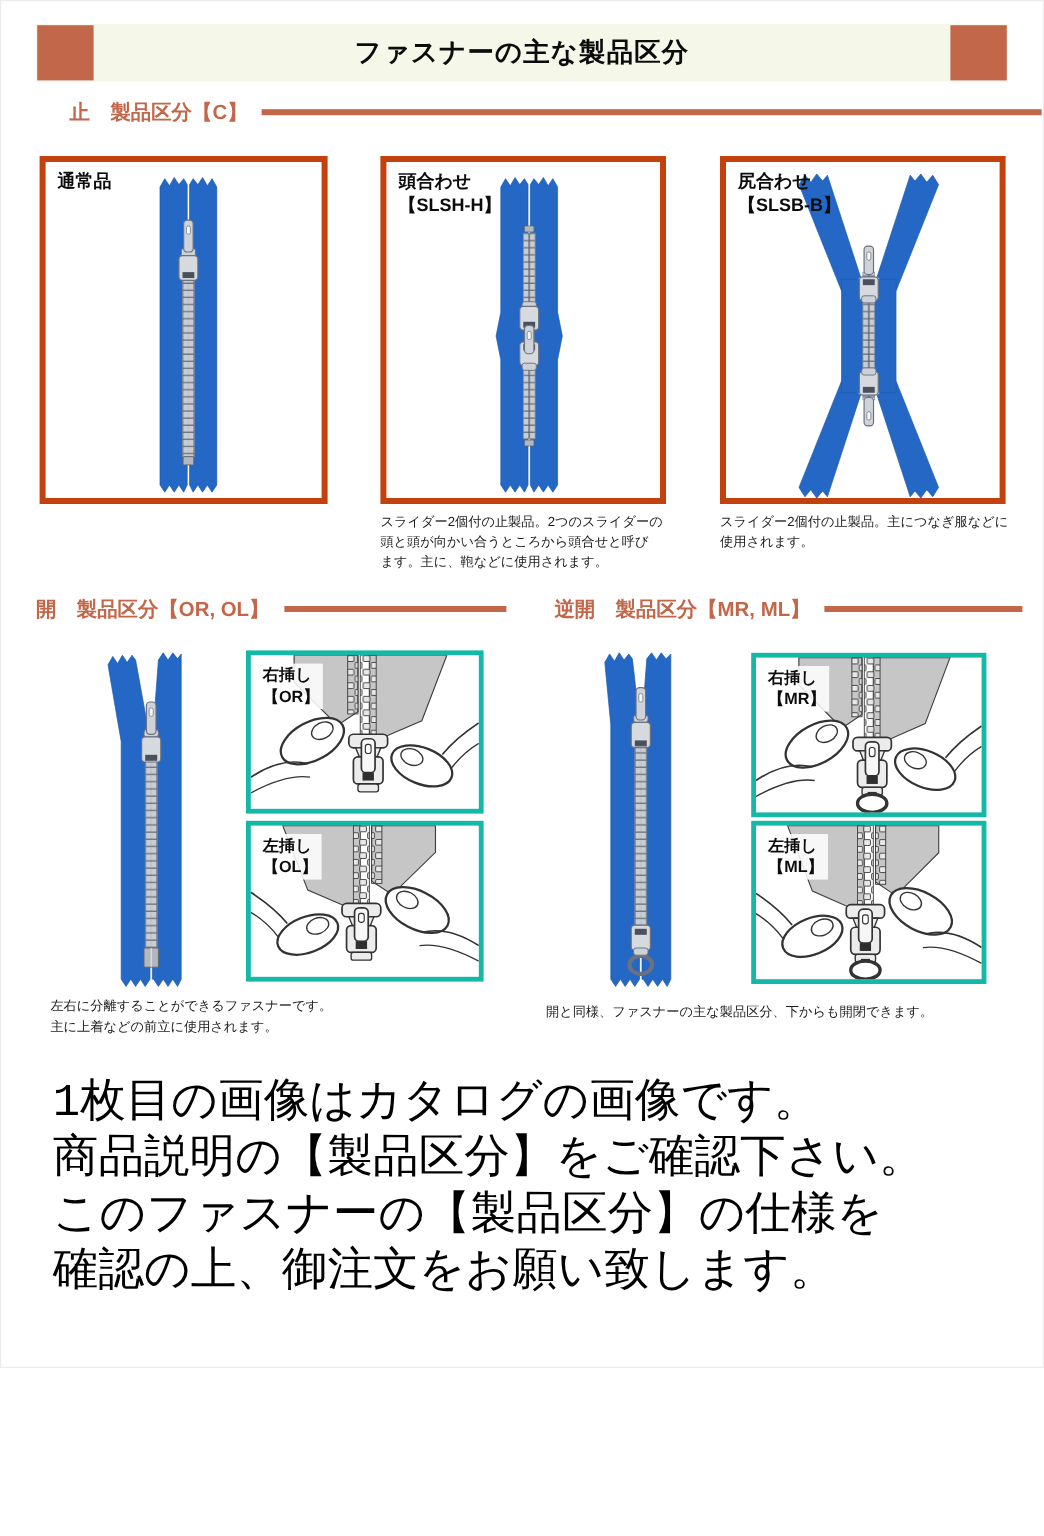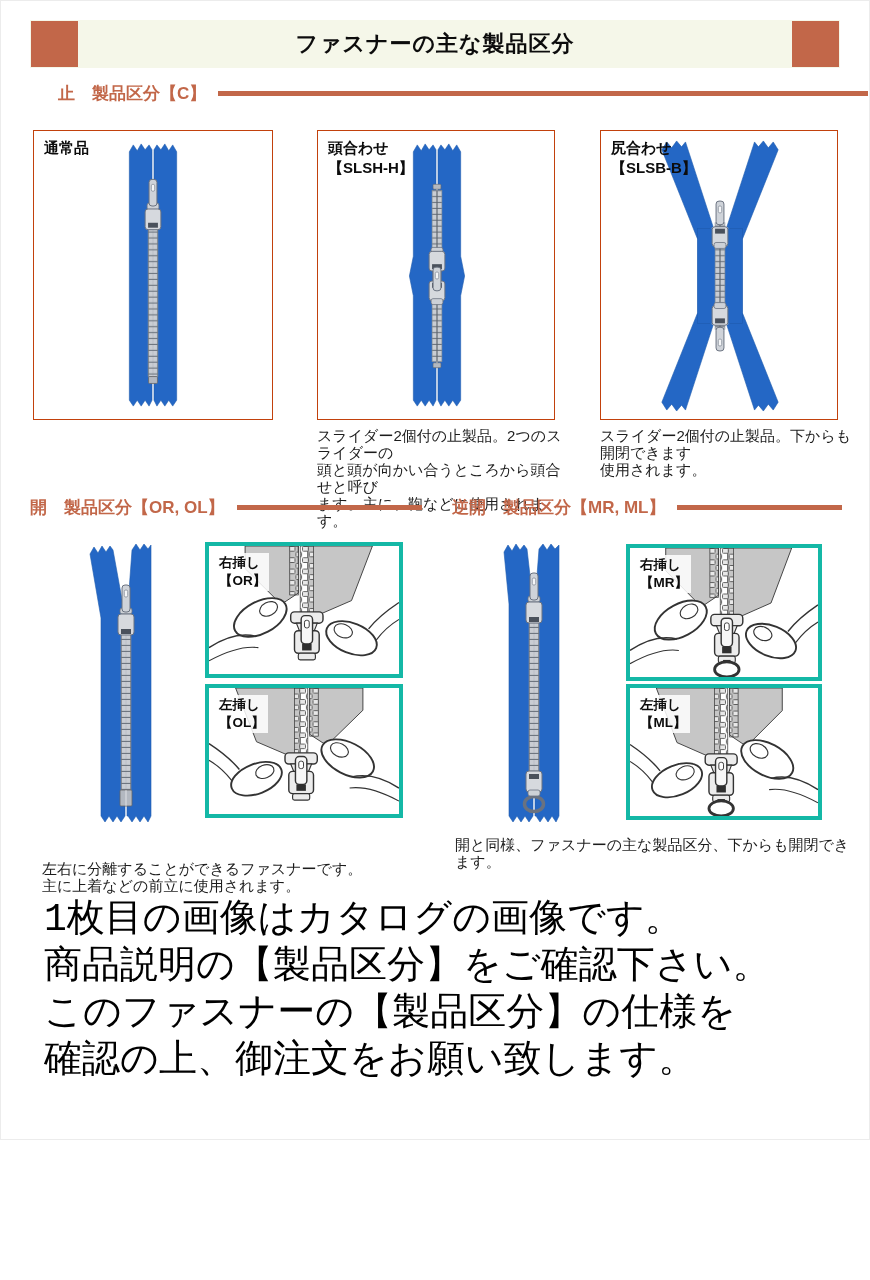--- a/index.html
+++ b/index.html
@@ -12,25 +12,25 @@
   .header-bar{position:absolute;left:30px;top:20px;width:810px;height:48px;background:#f5f7e9;}
   .hsq{position:absolute;top:1px;width:47px;height:46px;background:#c26749;}
   .hsq.left{left:1px}.hsq.right{right:1px}
   .htitle{position:absolute;left:0;top:0;width:100%;height:48px;line-height:48px;
     text-align:center;font-size:22px;font-weight:bold;letter-spacing:1px;color:#0c0c0c;}
   
   .sec-head{position:absolute;display:flex;align-items:center;}
   .sec-text{font-size:17px;font-weight:bold;color:#c26749;white-space:nowrap;}
   .sec-line{flex:1;height:5px;background:#c26749;margin-left:12px;}
   
-  .pbox{position:absolute;background:#fff;border:1px solid #c2410c;box-sizing:border-box;}
+  .pbox{position:absolute;background:#fff;border:5px solid #c2410c;box-sizing:border-box;}
   .pbox-label{position:absolute;left:10px;top:7px;font-size:15px;font-weight:bold;line-height:1.3;color:#0c0c0c;z-index:2;}
   .zipwrap{position:absolute;z-index:1;}
   
-  .cap{position:absolute;font-size:15px;line-height:17px;color:#1c1c1c;}
+  .cap{position:absolute;font-size:11px;line-height:17px;color:#1c1c1c;}
   
   .hbox{position:absolute;background:#fff;border:4px solid #14b8a6;box-sizing:border-box;}
   .hbox svg{position:absolute;left:0;top:0;width:100%;height:100%;}
   .hbox .pbox-label{font-size:13.5px;background:rgba(255,255,255,.85);padding:1px 3px 2px 0;}
   .mirror{transform:scaleX(-1);}
   
   .notice{position:absolute;left:44px;top:896px;font-family:Liberation Mono, monospace;
     font-size:38px;line-height:47px;color:#000;white-space:nowrap;}
   .hidden-defs{position:absolute;width:0;height:0;overflow:hidden;}
 </style>
@@ -202,29 +202,29 @@
         <use href="#zip-bb"></use>
       </svg>
   </div>
 
   <div class="cap" style="left:317px;top:427px;width:256px;">
     <div>スライダー2個付の止製品。2つのスライダーの</div>
     <div>頭と頭が向かい合うところから頭合せと呼び</div>
     <div>ます。主に、鞄などに使用されます。</div>
   </div>
   <div class="cap" style="left:600px;top:427px;width:256px;">
-    <div>スライダー2個付の止製品。下からも開閉できます</div>
+    <div>スライダー2個付の止製品。主につなぎ服などに</div>
     <div>使用されます。</div>
   </div>
 
   <div class="sec-head" style="left:30px;top:496px;width:392px;">
     <span class="sec-text">開　製品区分【OR, OL】</span>
     <span class="sec-line"></span>
   </div>
-  <div class="sec-head" style="left:452px;top:496px;width:390px;">
+  <div class="sec-head" style="left:462px;top:496px;width:390px;">
     <span class="sec-text">逆開　製品区分【MR, ML】</span>
     <span class="sec-line"></span>
   </div>
 
   <svg class="zipwrap" style="left:66px;top:538px;position:absolute;" width="118" height="292" viewBox="0 0 118 292">
       <use href="#zip-open"></use>
     </svg>
 
   <div class="hbox" style="left:205px;top:542px;width:198px;height:136px;">
     <svg viewBox="0 0 200 136" preserveAspectRatio="none">
@@ -238,21 +238,21 @@
   <div class="hbox" style="left:205px;top:684px;width:198px;height:134px;">
     <svg class="mirror" viewBox="0 0 200 136" preserveAspectRatio="none">
         <use href="#hand-il"></use>
       </svg>
     <div class="pbox-label">
       <div>左挿し</div>
       <div>【OL】</div>
     </div>
   </div>
 
-  <div class="cap" style="left:42px;top:831px;width:380px;margin-top:29px;">
+  <div class="cap" style="left:42px;top:831px;width:380px;">
     <div>左右に分離することができるファスナーです。</div>
     <div>主に上着などの前立に使用されます。</div>
   </div>
 
   <svg class="zipwrap" style="left:474px;top:538px;position:absolute;" width="118" height="292" viewBox="0 0 118 292">
       <use href="#zip-rev"></use>
     </svg>
 
   <div class="hbox" style="left:626px;top:544px;width:196px;height:137px;">
     <svg viewBox="0 0 200 136" preserveAspectRatio="none">

